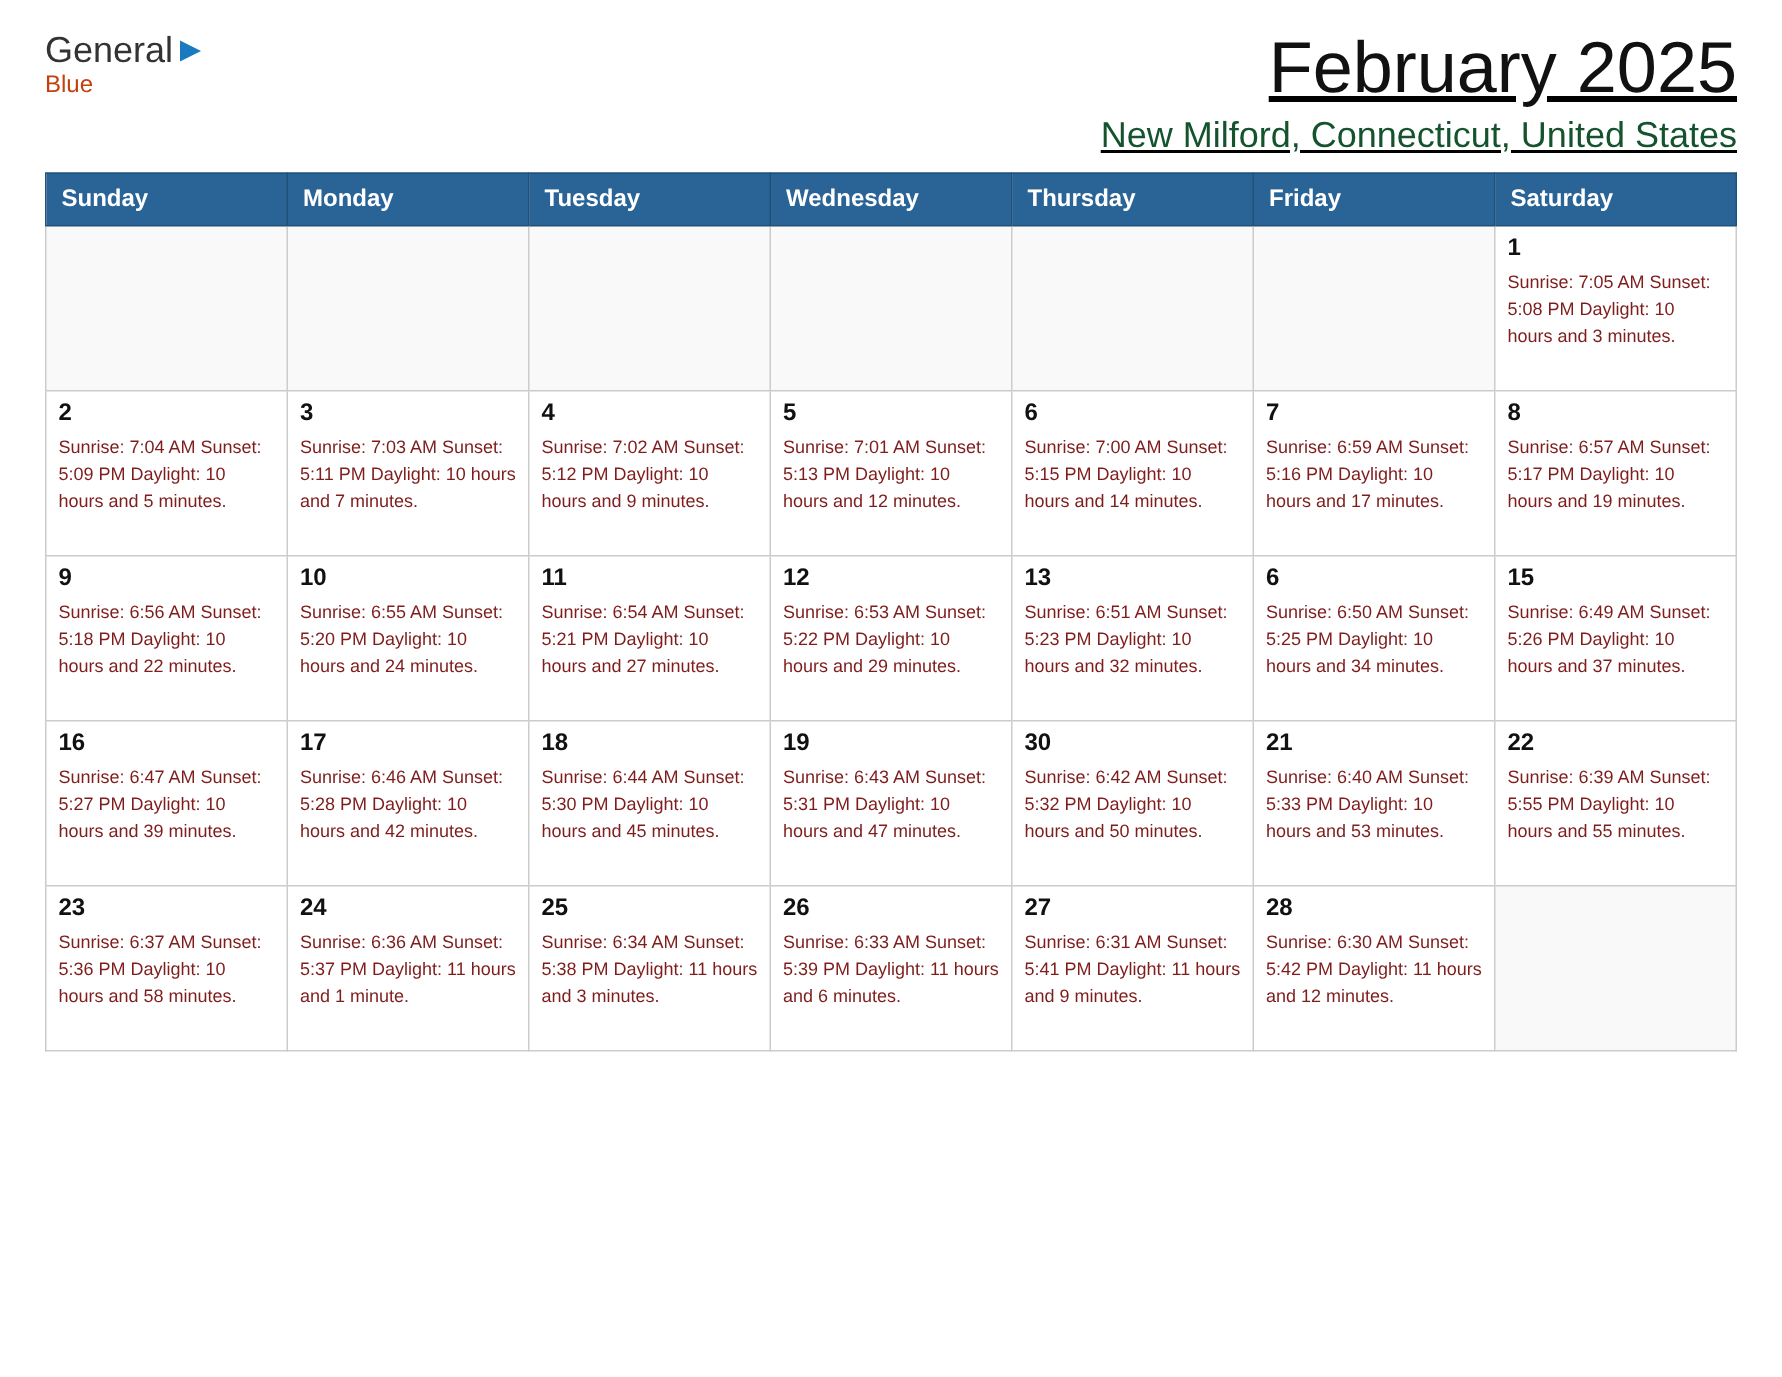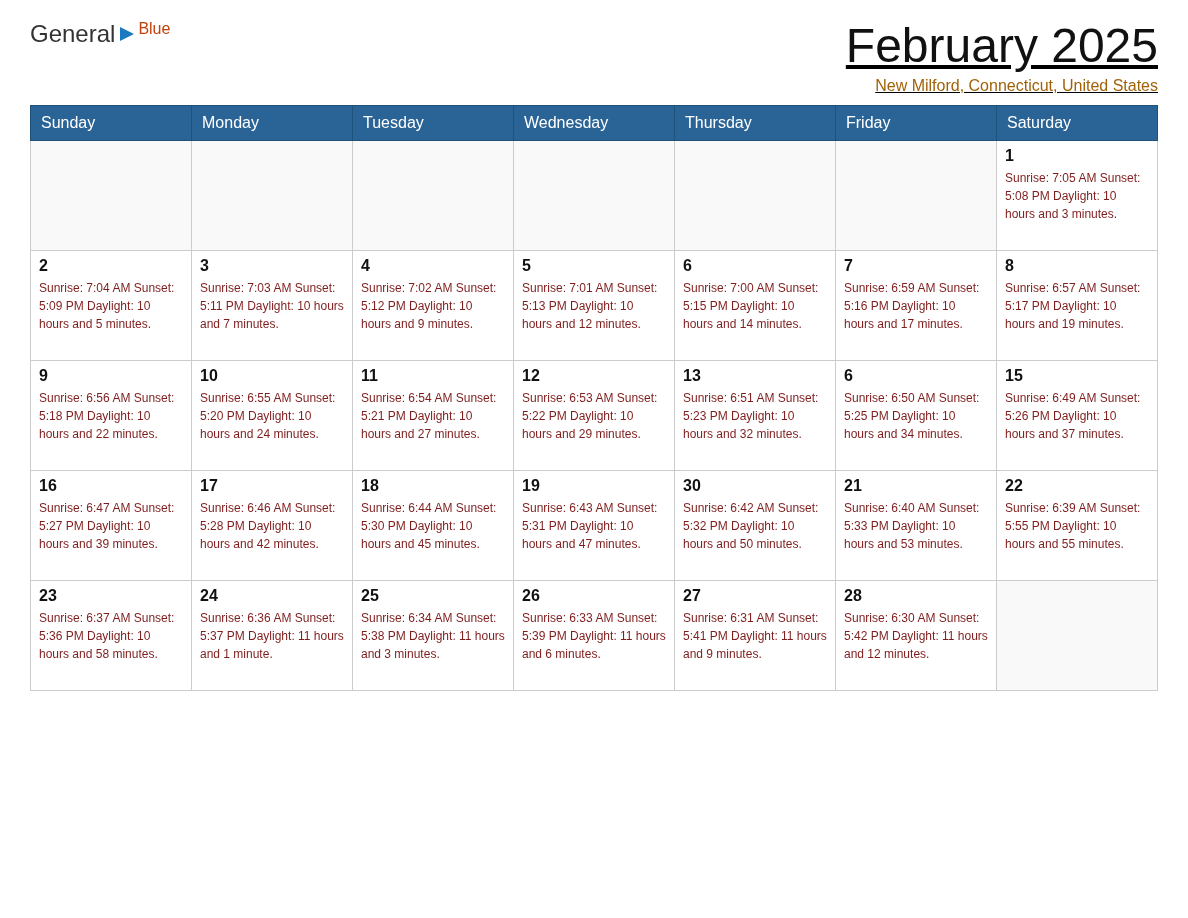--- a/index.html
+++ b/index.html
@@ -20,36 +20,36 @@
       text-align: right;
       text-decoration: underline;
     }
     .month-title {
       font-size: 48px;
       font-weight: normal;
       color: #111;
       line-height: 1.1;
     }
     .location-title {
-      font-size: 16px;
-      color: #a16207;
+      font-size: 24px;
+      color: #14532d;
       margin-top: 4px;
     }
     .calendar {
       width: 100%;
       border-collapse: collapse;
       margin-top: 10px;
     }
     .calendar th {
       background-color: #2a6496;
       color: #fff;
       padding: 8px 10px;
       text-align: left;
       font-size: 16px;
-      font-weight: normal;
+      font-weight: bold;
       border: 1px solid #1e5278;
     }
     .calendar td {
       border: 1px solid #ccc;
       vertical-align: top;
       padding: 6px 8px;
       width: calc(100%/7);
       min-height: 110px;
       height: 110px;
     }
@@ -62,21 +62,21 @@
     .day-info {
       font-size: 12px;
       color: #7f1d1d;
       line-height: 1.5;
     }
     .empty-cell {
       background: #f9f9f9;
     }
     .logo-wrapper {
       display: flex;
-      flex-direction: row;
+      flex-direction: column;
       align-items: flex-start;
     }
     .logo-line1 {
       display: flex;
       align-items: center;
     }
     .logo-general {
       font-size: 24px;
       color: #333;
       font-weight: normal;

